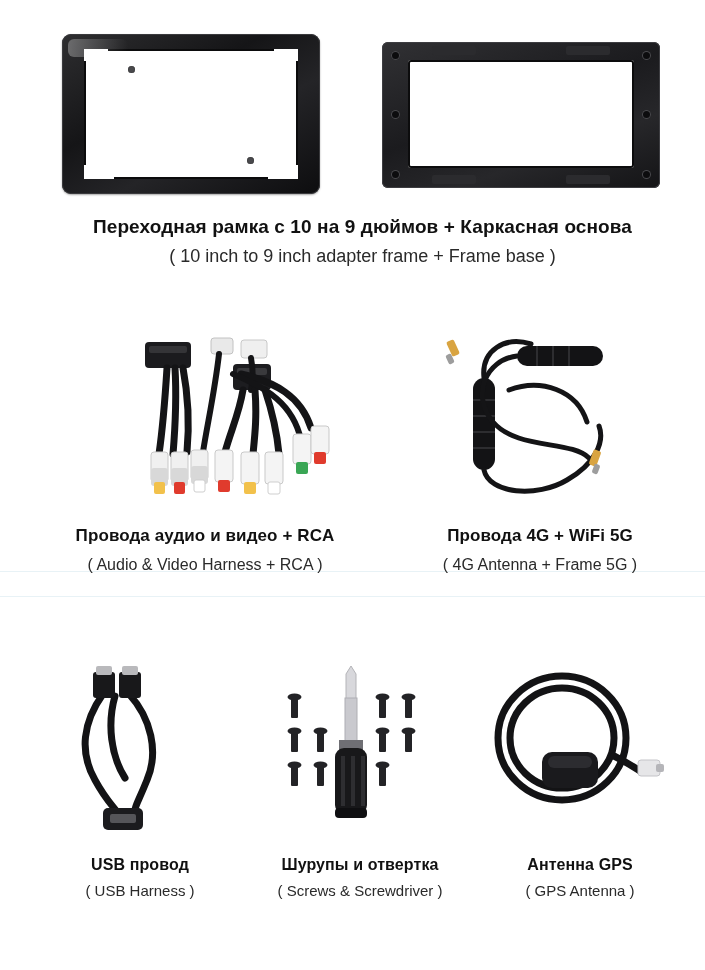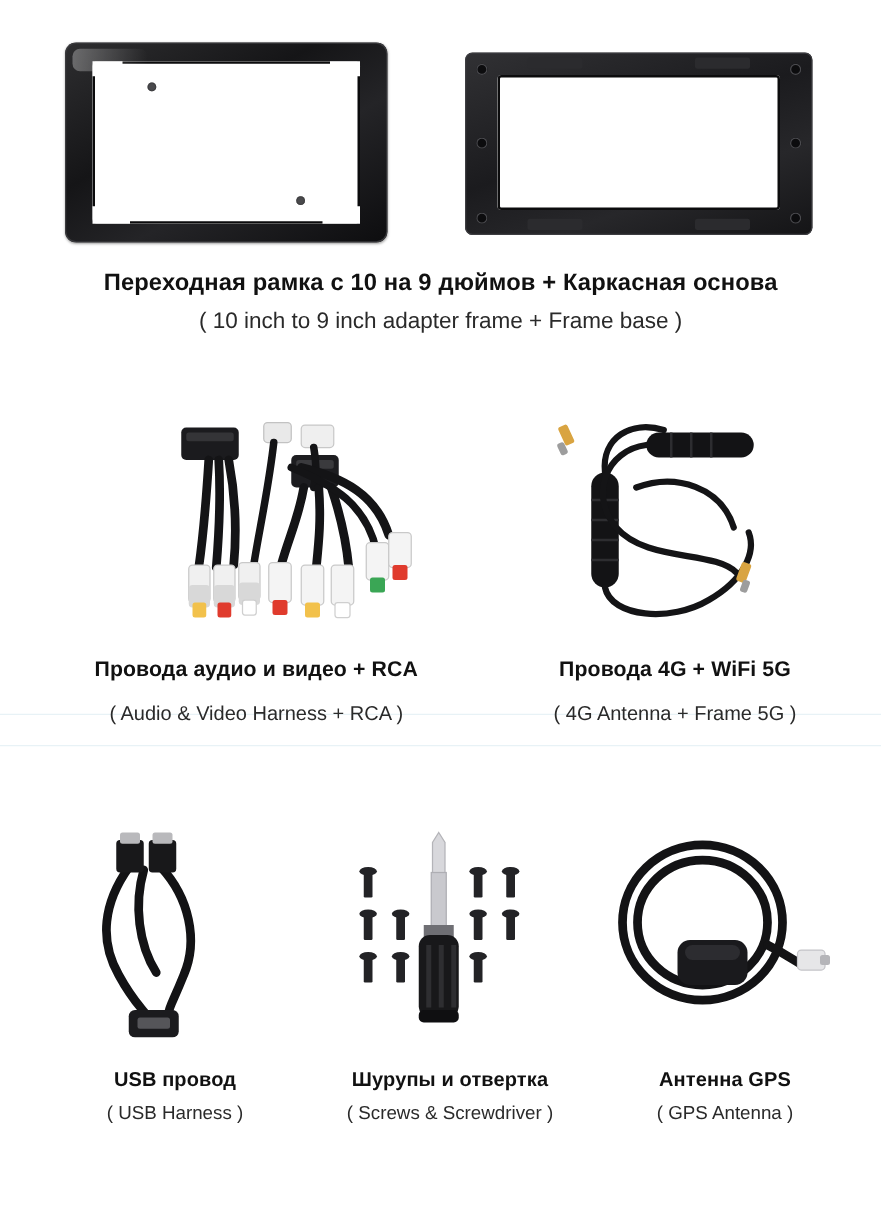--- a/index.html
+++ b/index.html
@@ -33,28 +33,28 @@
     color: #111;
     white-space: nowrap;
   }
   .caption .subtitle {
     font-size: 18px;
     color: #2a2a2a;
     margin-top: 6px;
     white-space: nowrap;
   }
   .caption.small .title { font-size: 17px; }
-  .caption.small .subtitle { font-size: 16px; margin-top: 16px; }
+  .caption.small .subtitle { font-size: 16px; margin-top: 9px; }
   .caption.tiny .title { font-size: 16px; }
   .caption.tiny .subtitle { font-size: 15px; margin-top: 7px; }
 
   
   .section1 {
     position: absolute;
-    left: 0; top: 0;
+    left: 10px; top: 0;
     width: 657px;
     height: 300px;
   }
   .frames {
     position: absolute;
     left: 0; top: 20px;
     width: 705px;
     height: 180px;
   }
   

